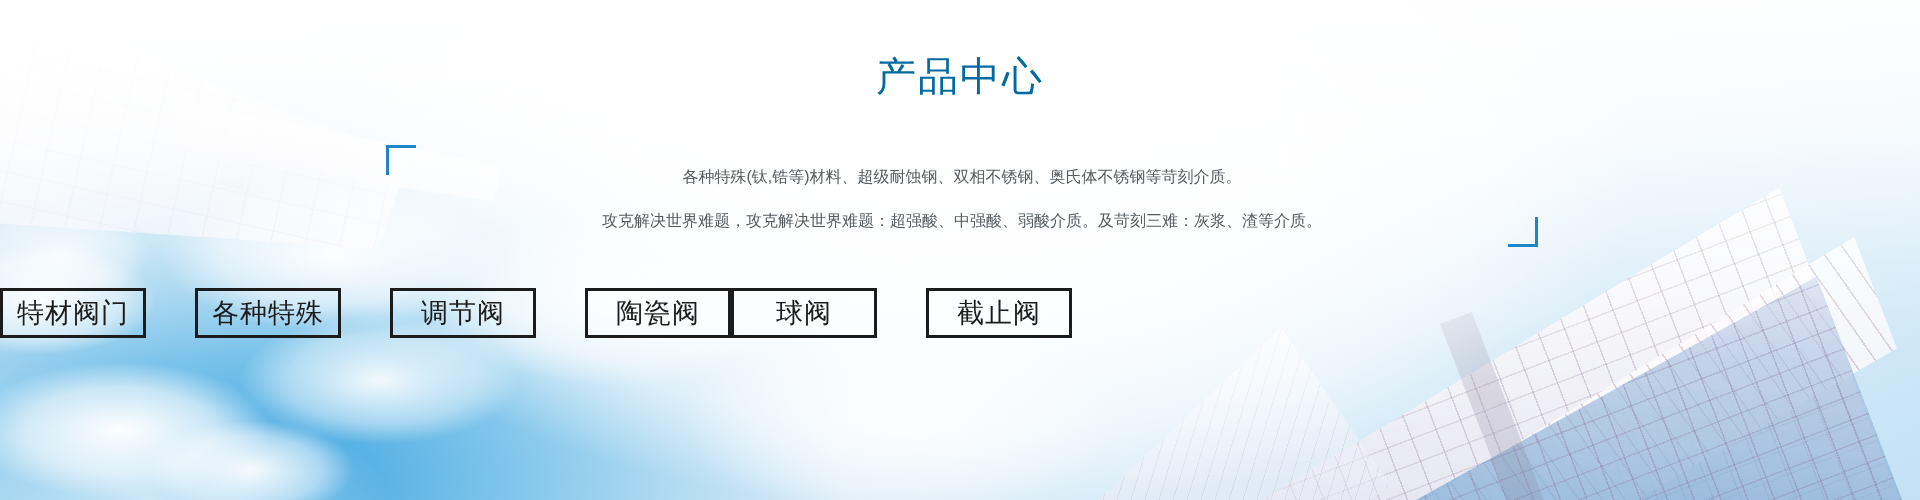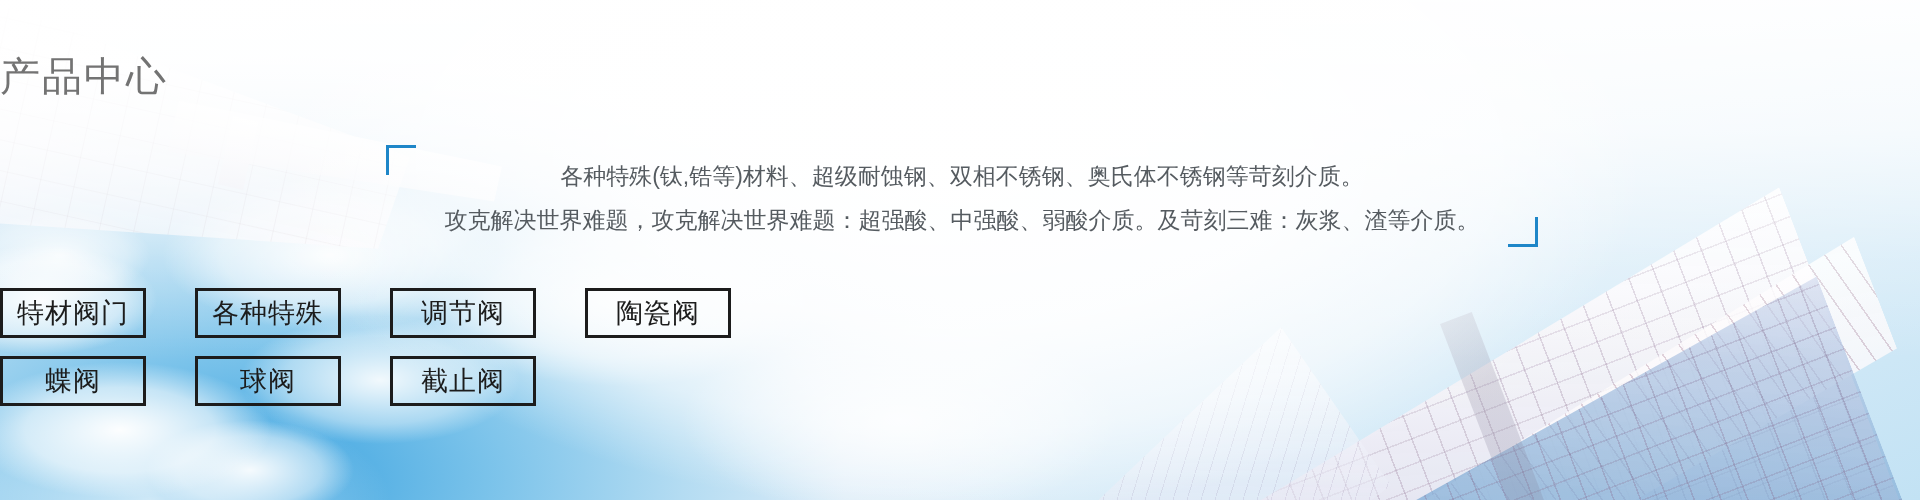--- a/index.html
+++ b/index.html
@@ -153,58 +153,58 @@
 
   
   .content {
     position: absolute; inset: 0;
     z-index: 5;
   }
 
   .page-title {
     position: absolute;
     left: 0; right: 0; top: 52px;
-    text-align: left;
+    text-align: center;
     font-size: 40px;
     line-height: 48px;
     letter-spacing: 2px;
-    color: #737373;
+    color: #0369a1;
     font-weight: 400;
   }
 
   .desc-block {
     position: absolute;
     left: 386px; top: 145px;
     width: 1152px; height: 102px;
   }
   .corner {
     position: absolute;
     width: 30px; height: 30px;
     border-color: #1e86c8;
     border-style: solid;
   }
   .corner-tl { left: 0; top: 0; border-width: 3px 0 0 3px; }
   .corner-br { right: 0; bottom: 0; border-width: 0 3px 3px 0; }
 
   .desc-line {
     text-align: center;
-    font-size: 23px;
+    font-size: 16px;
     line-height: 19px;
     color: #555b60;
     white-space: nowrap;
   }
   .desc-line-1 { position: absolute; left: 0; right: 0; top: 22px; }
   .desc-line-2 { position: absolute; left: 0; right: 0; top: 66px; }
 
   .cat-grid {
     position: absolute;
     left: 0; right: 0; top: 288px;
     display: flex;
-    flex-direction: column;
-    align-items: flex-start;
+    flex-direction: row;
+    align-items: flex-end;
     row-gap: 18px;
   }
   .cat-row {
     display: flex;
     column-gap: 49px;
   }
   .cat-btn {
     width: 146px;
     height: 50px;
     border: 3px solid #1c1c1c;
@@ -252,20 +252,19 @@
     <div class="cat-grid">
 
       <div class="cat-row">
         <button class="cat-btn">特材阀门</button>
         <button class="cat-btn">各种特殊</button>
         <button class="cat-btn">调节阀</button>
         <button class="cat-btn">陶瓷阀</button>
       </div>
 
       <div class="cat-row">
-        <button class="cat-btn">蝶阀</button>
         <button class="cat-btn">球阀</button>
         <button class="cat-btn">截止阀</button>
       </div>
 
     </div>
   </div>
 </div>
 
 </body></html>

